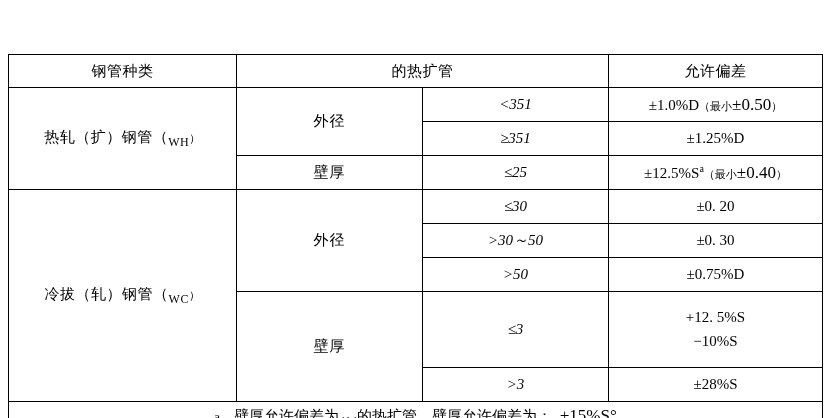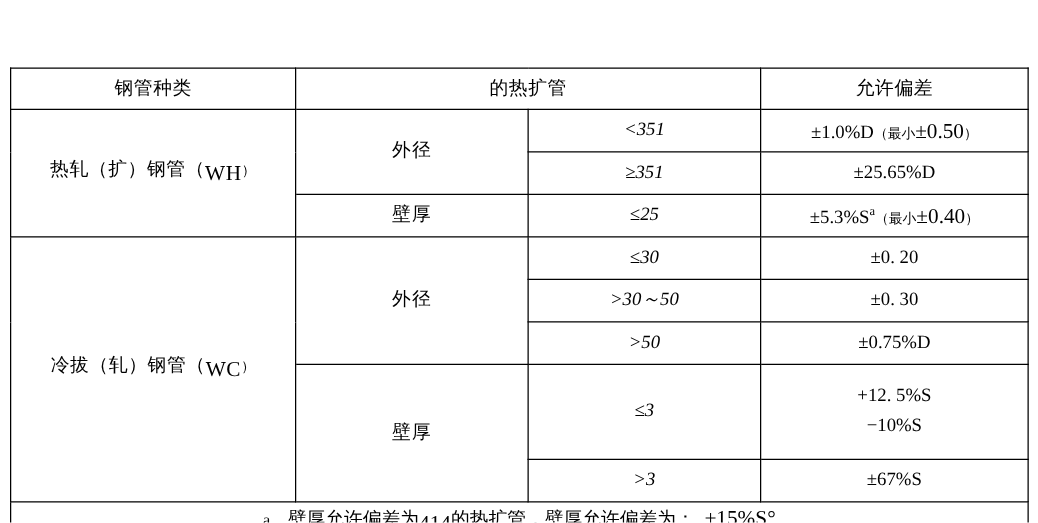--- a/index.html
+++ b/index.html
@@ -67,21 +67,21 @@
   }
   .tol-cell {
     font-size: 15px;
     white-space: nowrap;
   }
   .small {
     font-size: 17px;
     vertical-align: baseline;
   }
   .sub {
-    font-size: 17px;
+    font-size: 12px;
     vertical-align: sub;
   }
   .sup {
     font-size: 10px;
     vertical-align: super;
   }
   .paren-big {
     font-size: 11px;
   }
   .note-row td {
@@ -134,28 +134,28 @@
         </td>
         <td rowspan="2" class="dim-cell">外径</td>
         <td class="val-cell">&lt;351</td>
         <td class="tol-cell">
           <span>±1.0%D</span><span class="paren-big">（最小</span><span class="small">±0.50</span><span class="paren-big">）</span>
         </td>
       </tr>
       <tr class="row-h">
         <td class="val-cell">≥351</td>
         <td class="tol-cell">
-          <span>±25.65%D</span>
+          <span>±1.25%D</span>
         </td>
       </tr>
       <tr class="row-h">
         <td class="dim-cell">壁厚</td>
         <td class="val-cell">≤25</td>
         <td class="tol-cell">
-          <span>±5.3%S</span><span class="sup">a</span><span class="paren-big">（最小</span><span class="small">±0.40</span><span class="paren-big">）</span>
+          <span>±12.5%S</span><span class="sup">a</span><span class="paren-big">（最小</span><span class="small">±0.40</span><span class="paren-big">）</span>
         </td>
       </tr>
 
       <tr class="row-h">
         <td rowspan="5" class="kind-cell thick-sep">
           <span>冷拔（轧）钢管（</span><span class="sub">WC</span><span class="paren-big">）</span>
         </td>
         <td rowspan="3" class="dim-cell thick-sep">外径</td>
         <td class="val-cell thick-sep">≤30</td>
         <td class="tol-cell thick-sep">±0. 20</td>
@@ -173,21 +173,21 @@
         <td class="val-cell">≤3</td>
         <td class="tol-cell">
           <span class="tol-stack">
             <span>+12. 5%S</span>
             <span>−10%S</span>
           </span>
         </td>
       </tr>
       <tr class="row-h">
         <td class="val-cell">&gt;3</td>
-        <td class="tol-cell">±67%S</td>
+        <td class="tol-cell">±28%S</td>
       </tr>
 
       <tr class="note-row">
         <td colspan="4">
           <span class="note-label">a</span><span class="note-inner">壁厚允许偏差为</span><span class="sub">414</span><span class="note-inner">的热扩管，壁厚允许偏差为：</span><span class="small" style="margin-left:8px">±15%S°</span>
         </td>
       </tr>
     </tbody>
   </table>
 </div>

